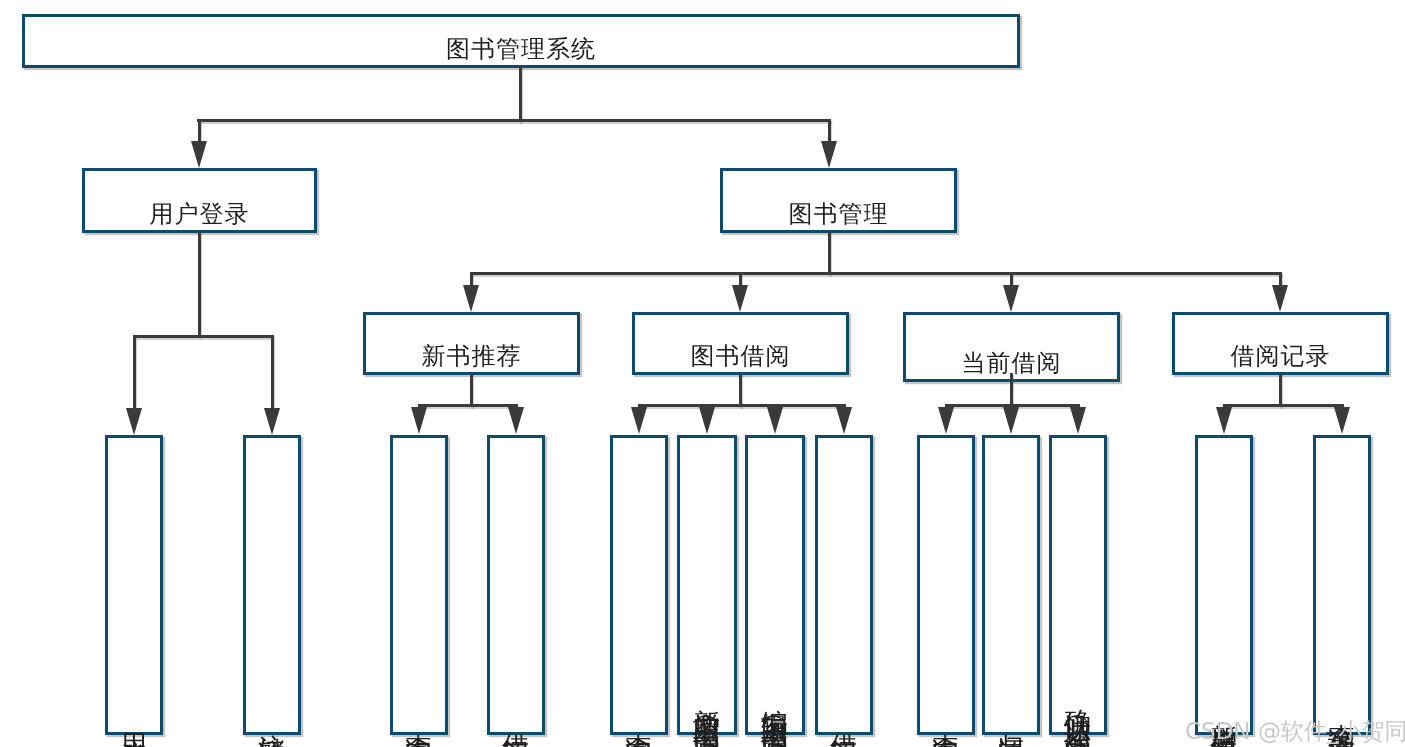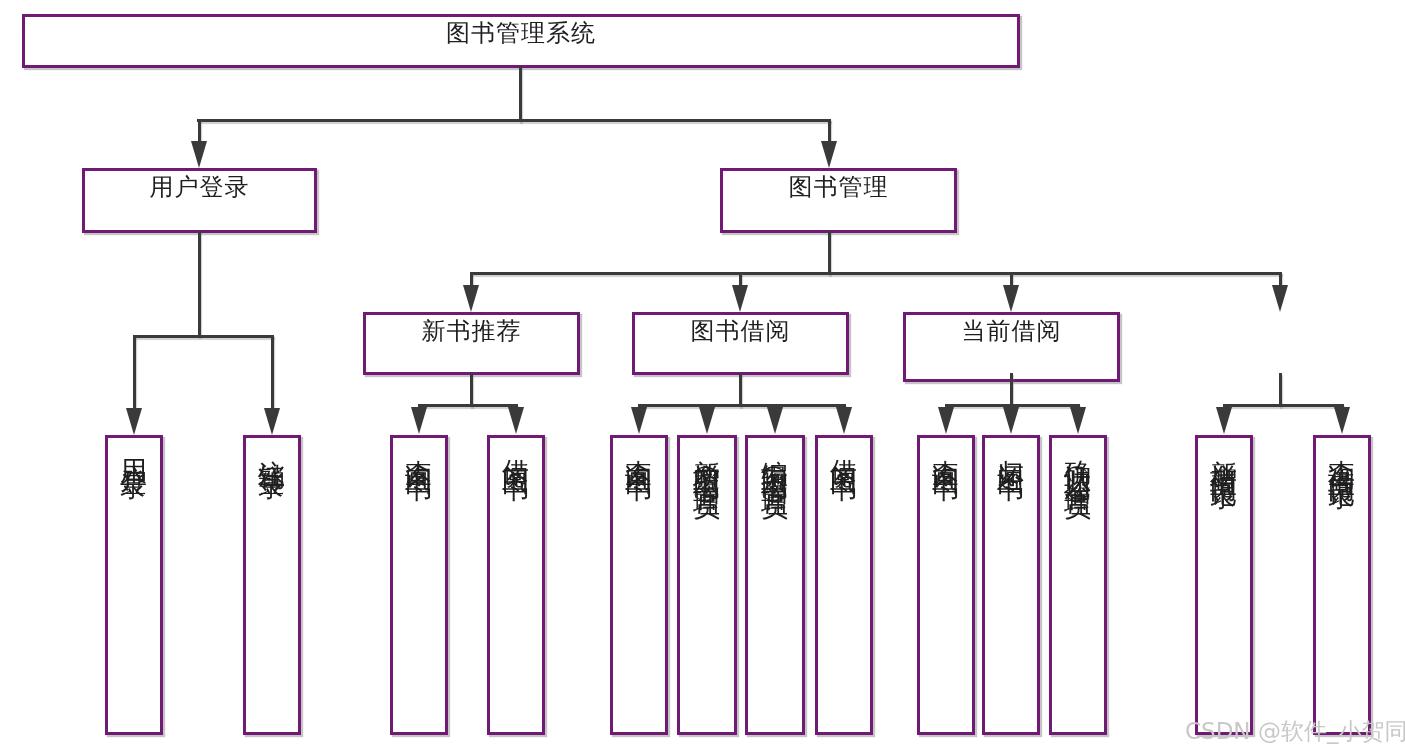--- a/index.html
+++ b/index.html
@@ -1,20 +1,20 @@
 <!DOCTYPE html>
 <html><head>
 <meta charset="utf-8">
 <style>
   html,body{margin:0;padding:0;background:#ffffff;}
   body{width:1405px;height:747px;position:relative;overflow:hidden;
        font-family:"DejaVu Sans","Liberation Sans",sans-serif;color:#1f1f1f;}
   .stage{position:absolute;left:0;top:0;width:1405px;height:747px;}
-  .box{position:absolute;box-sizing:border-box;border:3px solid #701a75;background:#ffffff;
-       display:flex;align-items:flex-start;justify-content:center;
+  .box{position:absolute;box-sizing:border-box;border:3px solid #0c4a6e;background:#ffffff;
+       display:flex;align-items:flex-end;justify-content:center;
        box-shadow:2px 2px 1px rgba(90,90,90,0.35);}
   .hlbl{font-size:24px;letter-spacing:1px;white-space:nowrap;}
   .vlbl{writing-mode:vertical-rl;text-orientation:mixed;font-size:27px;letter-spacing:5px;line-height:1;}
   .vline,.hline{position:absolute;background:#3a3a3a;box-shadow:1px 2px 1px rgba(120,120,120,0.35);}
   .vline{width:3px;}
   .hline{height:3px;}
   .arrow{position:absolute;width:0;height:0;
          border-left:8px solid transparent;border-right:8px solid transparent;
          border-top:27px solid #3a3a3a;}
   .watermark{position:absolute;left:1185px;top:716px;font-size:23px;color:#c8c8c8;
@@ -62,20 +62,23 @@
   <div class="arrow" style="left:1272px;top:285px"></div>
 
   <div class="box" style="left:363px;top:312px;width:217px;height:63px">
     <span class="hlbl">新书推荐</span>
   </div>
   <div class="box" style="left:632px;top:312px;width:217px;height:63px">
     <span class="hlbl">图书借阅</span>
   </div>
   <div class="box" style="left:903px;top:312px;width:217px;height:70px">
     <span class="hlbl">当前借阅</span>
+  </div>
+  <div class="box" style="left:1172px;top:312px;width:217px;height:63px">
+    <span class="hlbl">借阅记录</span>
   </div>
 
   <div class="vline" style="left:470px;top:373px;height:34px"></div>
   <div class="hline" style="left:417.5px;top:404px;width:100px"></div>
   <div class="arrow" style="left:411px;top:407px"></div>
   <div class="arrow" style="left:508px;top:407px"></div>
 
   <div class="vline" style="left:739px;top:373px;height:34px"></div>
   <div class="hline" style="left:637.5px;top:404px;width:208px"></div>
   <div class="arrow" style="left:631px;top:407px"></div>

